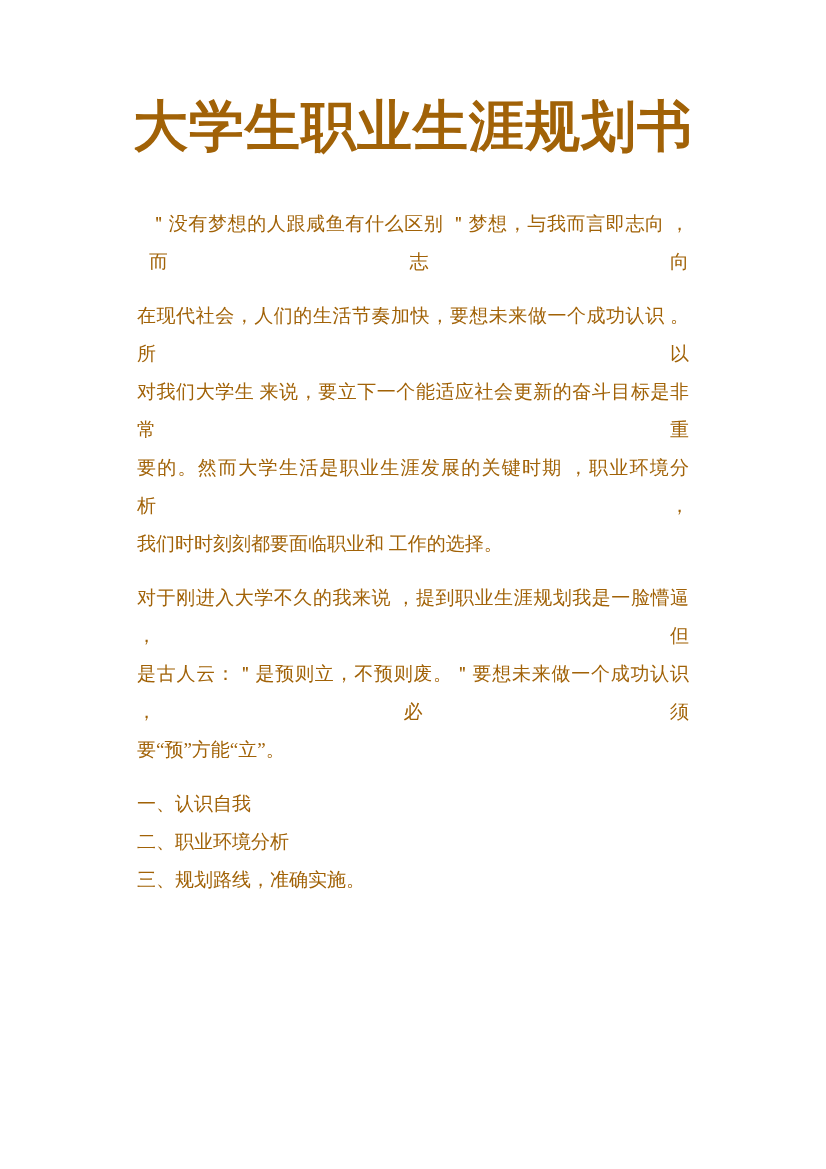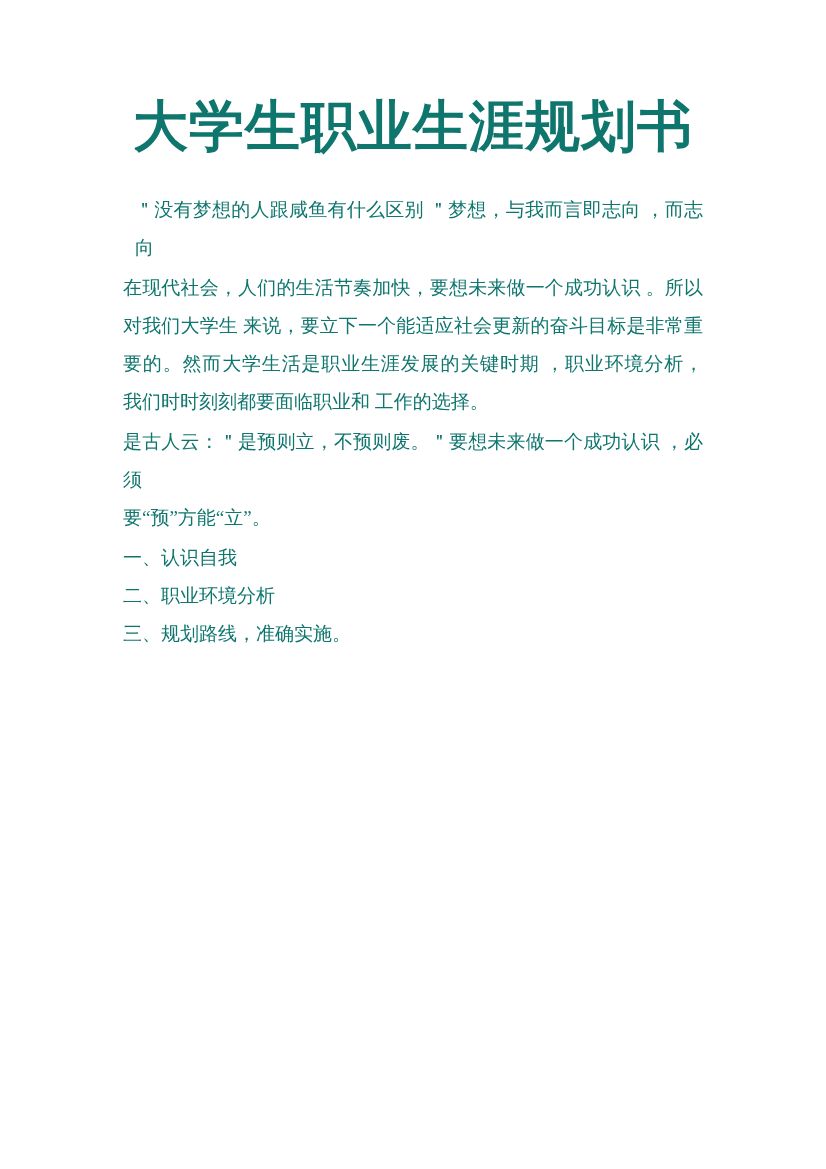--- a/index.html
+++ b/index.html
@@ -7,21 +7,21 @@
     padding: 0;
     background: #ffffff;
   }
   .page {
     position: relative;
     width: 826px;
     height: 941px;
     background: #ffffff;
     overflow: hidden;
     font-family: "Liberation Serif", "DejaVu Serif", serif;
-    color: #0f766e;
+    color: #a16207;
   }
   .doc-title {
     position: absolute;
     top: 94px;
     left: 0;
     right: 0;
     margin: 0;
     text-align: center;
     font-size: 55px;
     line-height: 66px;
@@ -31,21 +31,21 @@
   }
   .doc-body {
     position: absolute;
     top: 189px;
     left: 121px;
     width: 584px;
     font-size: 19px;
     line-height: 38px;
   }
   .para {
-    margin: 2px;
+    margin: 16px;
     padding: 0;
   }
   .line {
     display: block;
     white-space: normal;
   }
   
   .j {
     text-align: justify;
     text-align-last: justify;
@@ -68,20 +68,21 @@
     </p>
 
     <p class="para">
       <span class="line j">在现代社会，人们的生活节奏加快，要想未来做一个成功认识 。所以</span>
       <span class="line j">对我们大学生 来说，要立下一个能适应社会更新的奋斗目标是非常重</span>
       <span class="line j">要的。然而大学生活是职业生涯发展的关键时期 ，职业环境分析，</span>
       <span class="line">我们时时刻刻都要面临职业和 工作的选择。</span>
     </p>
 
     <p class="para">
+      <span class="line j">对于刚进入大学不久的我来说 ，提到职业生涯规划我是一脸懵逼 ，但</span>
       <span class="line j">是古人云：＂是预则立，不预则废。＂要想未来做一个成功认识 ，必须</span>
       <span class="line">要“预”方能“立”。</span>
     </p>
 
 
 
     <div class="para">
       <span class="line">一、认识自我</span>
       <span class="line">二、职业环境分析</span>
       <span class="line">三、规划路线，准确实施。</span>

